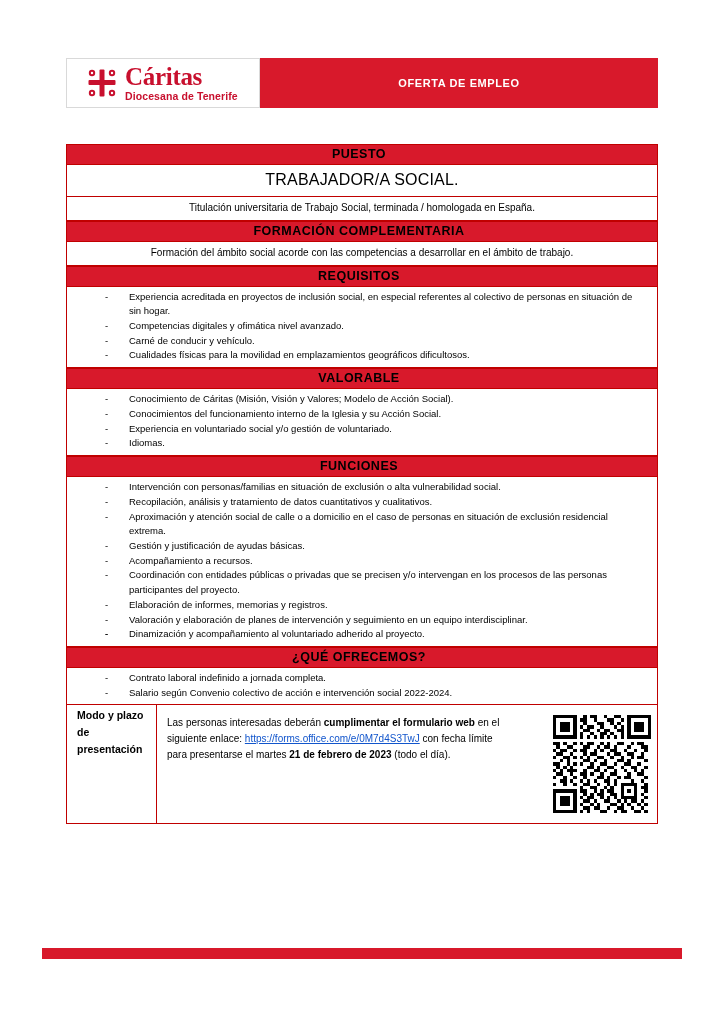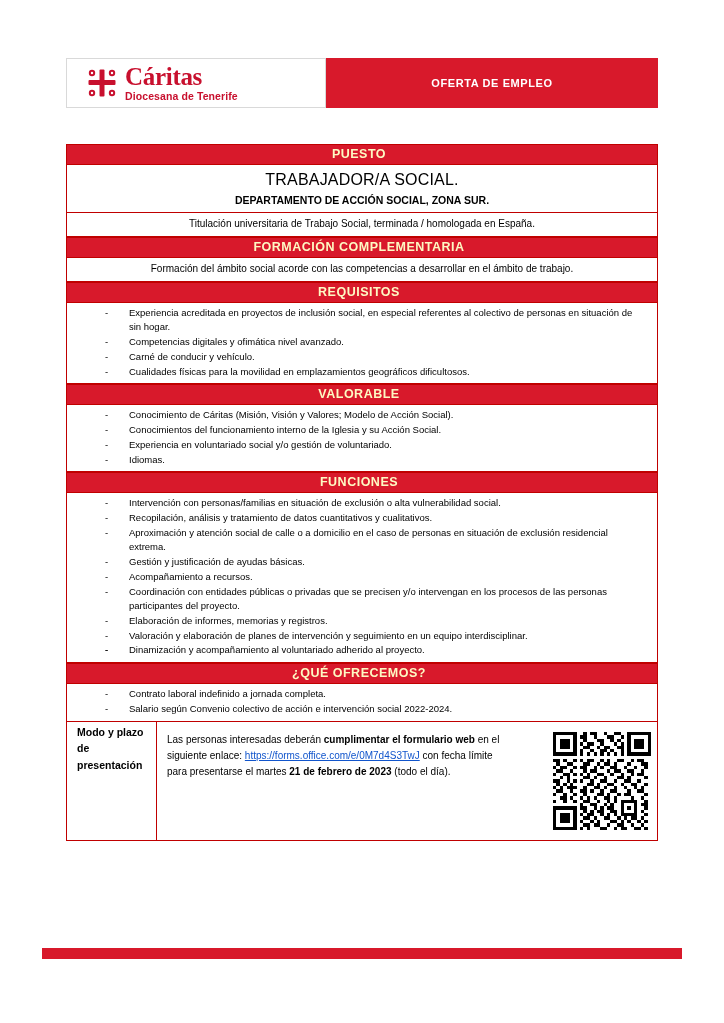--- a/index.html
+++ b/index.html
@@ -25,21 +25,21 @@
   .header {
     position: absolute;
     left: 66px;
     top: 58px;
     width: 592px;
     height: 50px;
     display: flex;
     align-items: stretch;
   }
   .logo-box {
-    width: 260px;
+    width: 194px;
     background: #ffffff;
     border: 1px solid #d9d9d9;
     box-sizing: border-box;
     display: flex;
     align-items: center;
     padding-left: 20px;
   }
   .logo-mark {
     width: 30px;
     height: 30px;
@@ -83,21 +83,21 @@
   .doc {
     position: absolute;
     left: 66px;
     top: 144px;
     width: 592px;
     border: 1px solid #c00000;
     box-sizing: border-box;
   }
   .band {
     background: #d8192b;
-    color: #fef9c3;
+    color: #000000;
     text-align: center;
     font-weight: bold;
     font-size: 12.5px;
     letter-spacing: 0.5px;
     padding: 2px 6px 3px 0;
     border-bottom: 1px solid #c00000;
     border-top: 1px solid #c00000;
   }
   .band.first { border-top: none; }
   .block {
@@ -238,21 +238,20 @@
     <div class="header-band">
       <span>OFERTA DE EMPLEO</span>
     </div>
   </div>
 
   <div class="doc">
 
     <div class="band first">PUESTO</div>
     <div class="block center-blk">
       <div class="puesto-l1">TRABAJADOR/A SOCIAL.</div>
-      <div class="puesto-l2">DEPARTAMENTO DE ACCIÓN SOCIAL, ZONA SUR.</div>
     </div>
 
     <div class="plain" style="border-bottom:1px solid #c00000;">Titulación universitaria de Trabajo Social, terminada / homologada en España.</div>
 
     <div class="band">FORMACIÓN COMPLEMENTARIA</div>
     <div class="plain" style="border-bottom:1px solid #c00000;">Formación del ámbito social acorde con las competencias a desarrollar en el ámbito de trabajo.</div>
 
     <div class="band">REQUISITOS</div>
     <ul class="bullets" style="border-bottom:1px solid #c00000;">
       <li><span class="dash">-</span><span>Experiencia acreditada en proyectos de inclusión social, en especial referentes al colectivo de personas en situación de sin hogar.</span></li>

